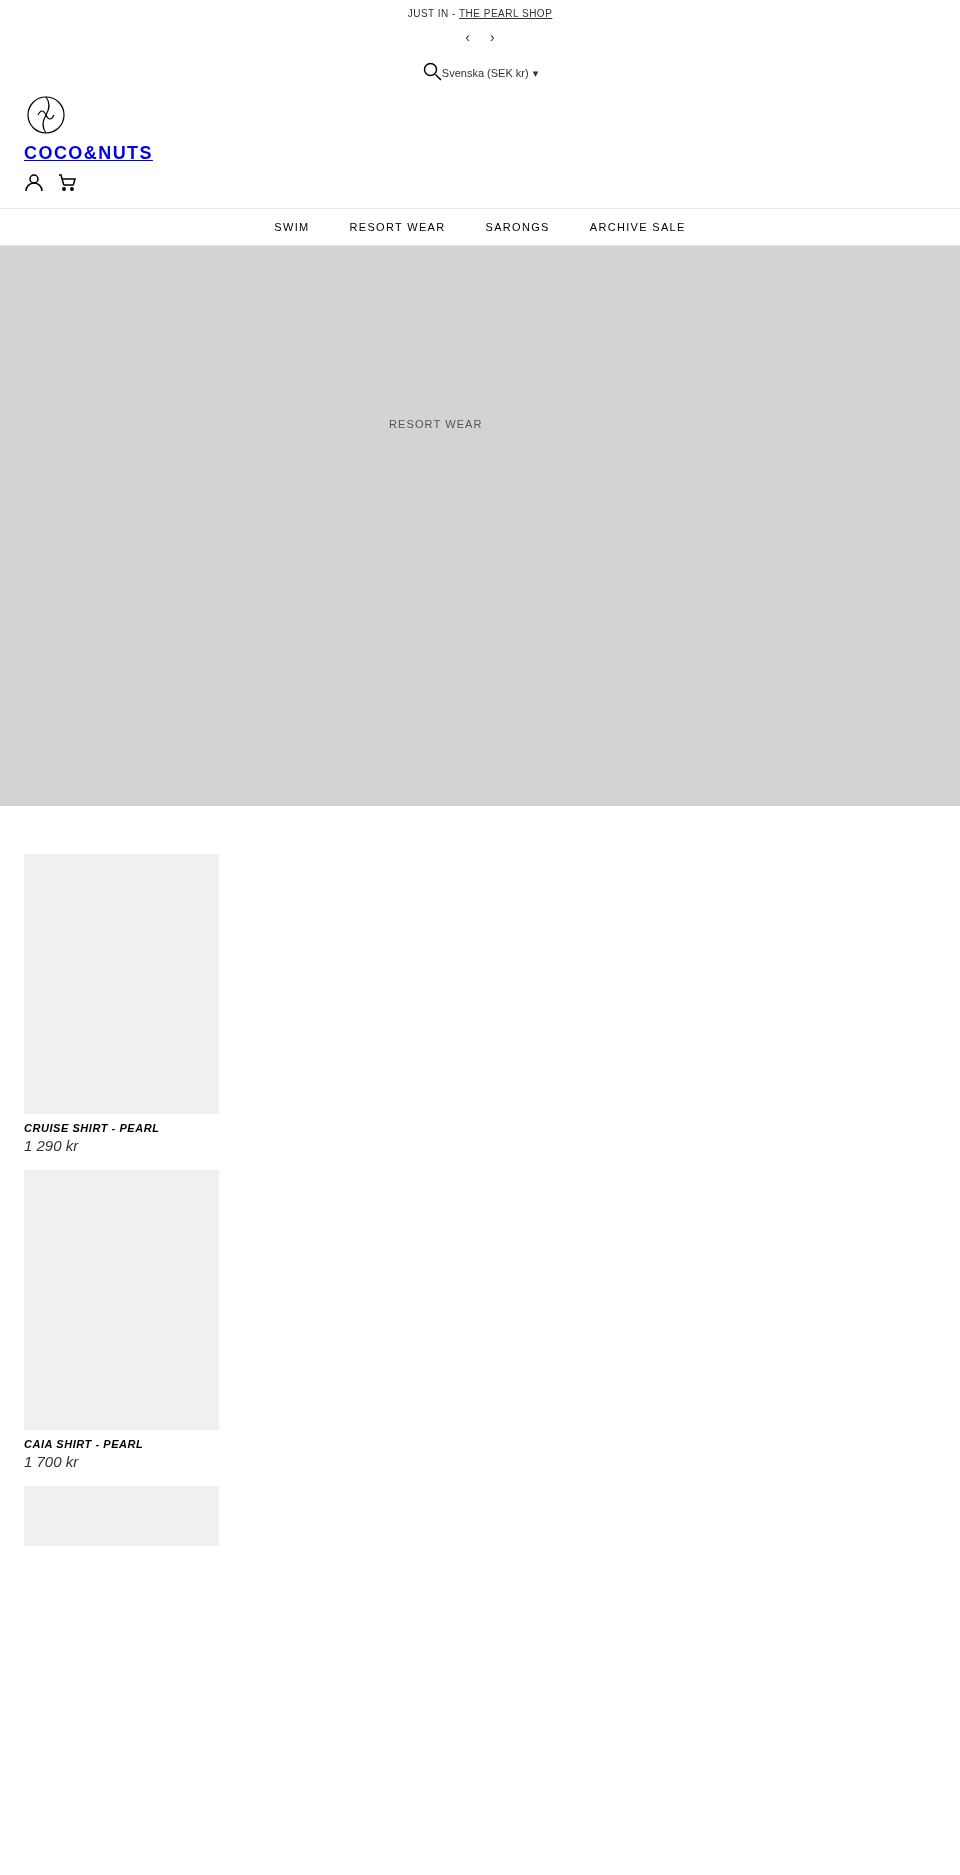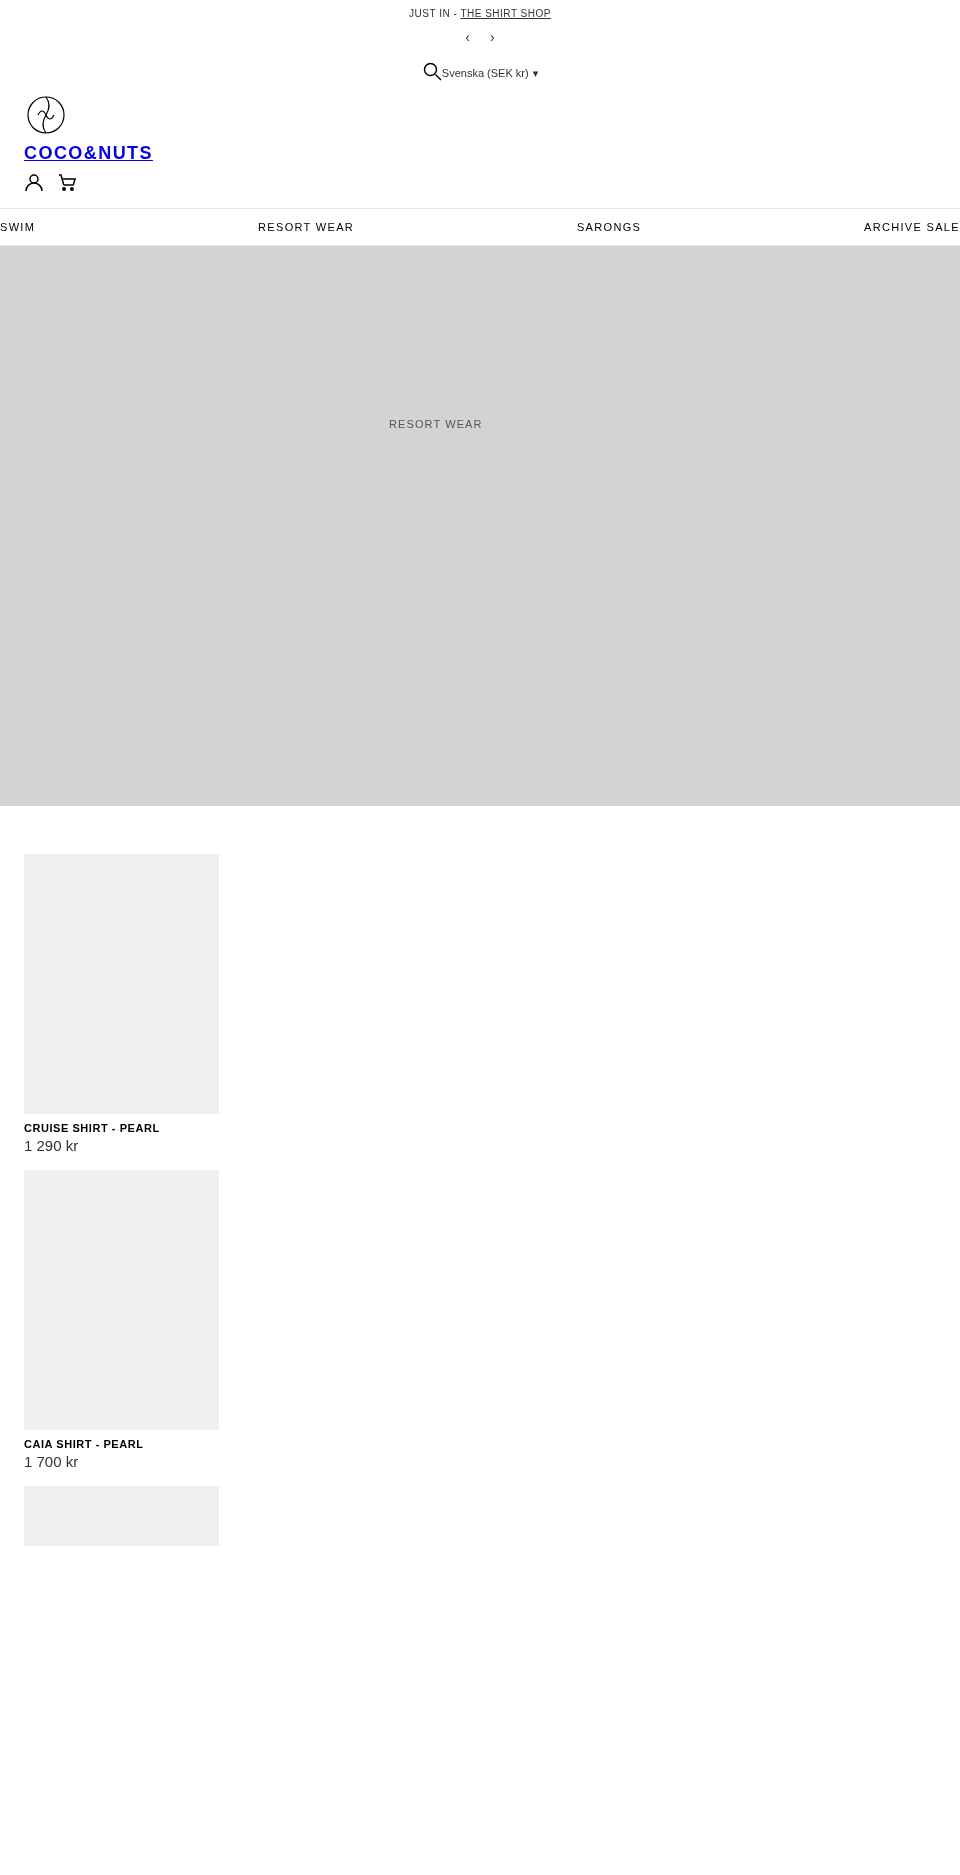--- a/index.html
+++ b/index.html
@@ -102,21 +102,21 @@
       width: 20px;
       height: 20px;
       cursor: pointer;
     }
 
     
     nav {
       border-top: 1px solid #e8e8e8;
       border-bottom: 1px solid #e8e8e8;
       display: flex;
-      justify-content: space-between;
+      justify-content: center;
       gap: 40px;
       padding: 12px 0;
     }
 
     nav a {
       font-size: 11px;
       letter-spacing: 0.12em;
       text-decoration: none;
       color: #000;
       text-transform: uppercase;
@@ -163,20 +163,21 @@
     .product-grid {
       display: flex;
       flex-direction: column;
       gap: 0;
     }
 
     .product-card {
       width: 201px;
       margin-bottom: 16px;
       cursor: pointer;
+      font-style: italic;
     }
 
     .product-image {
       width: 195px;
       height: 260px;
       background-color: #f0f0f0;
       margin-bottom: 8px;
     }
 
     .product-name {
@@ -197,21 +198,21 @@
       width: 195px;
       height: 60px;
       background-color: #f0f0f0;
     }
   </style>
 </head>
 <body>
 
 <div class="announcement-bar">
   <span>JUST IN -</span>
-  <a href="#">THE SHIRT SHOP</a>
+  <a href="#">THE PEARL SHOP</a>
 </div>
 
 <div class="carousel-nav">
   <button>‹</button>
   <button>›</button>
 </div>
 
 <div class="header-top">
   <div class="search-icon-wrap">
     <svg width="20" height="20" viewBox="0 0 20 20" fill="none" stroke="#000" stroke-width="1.5">

